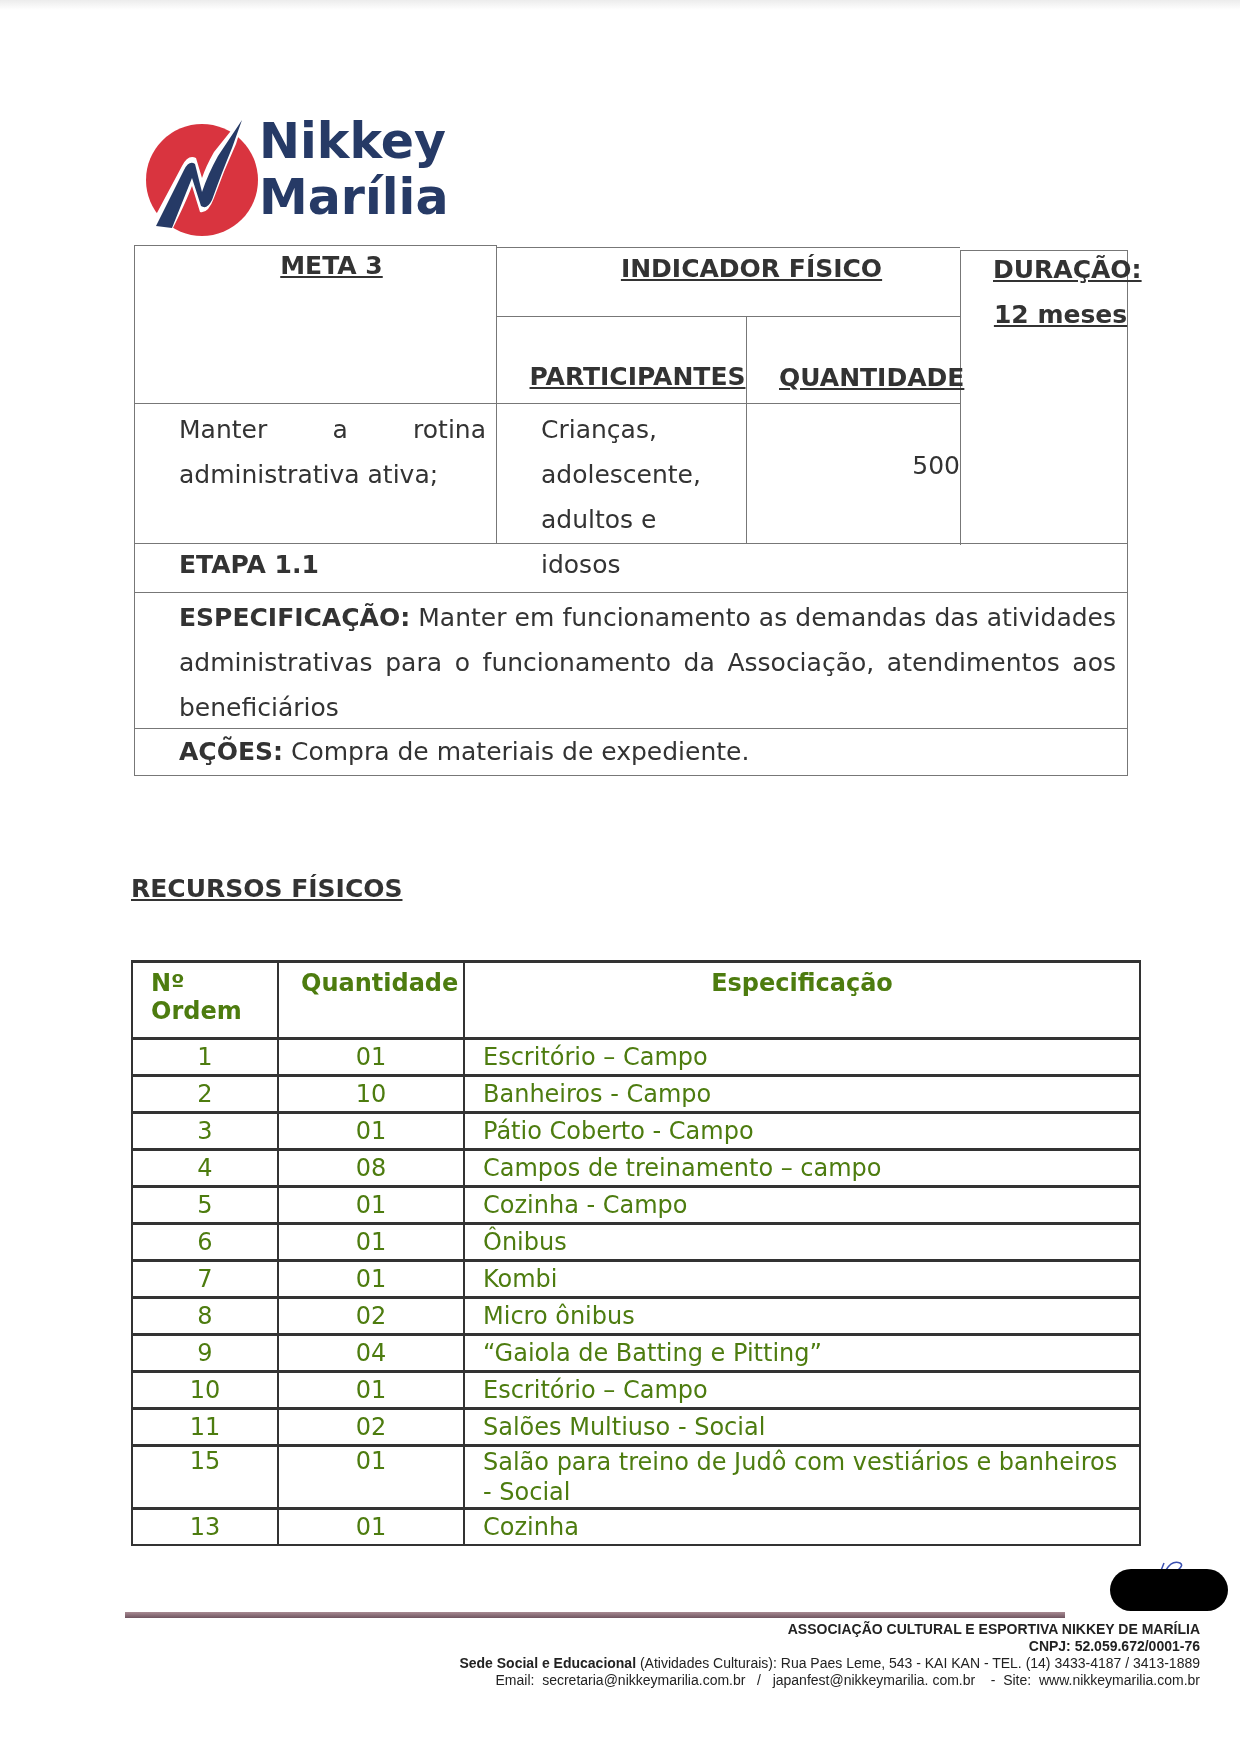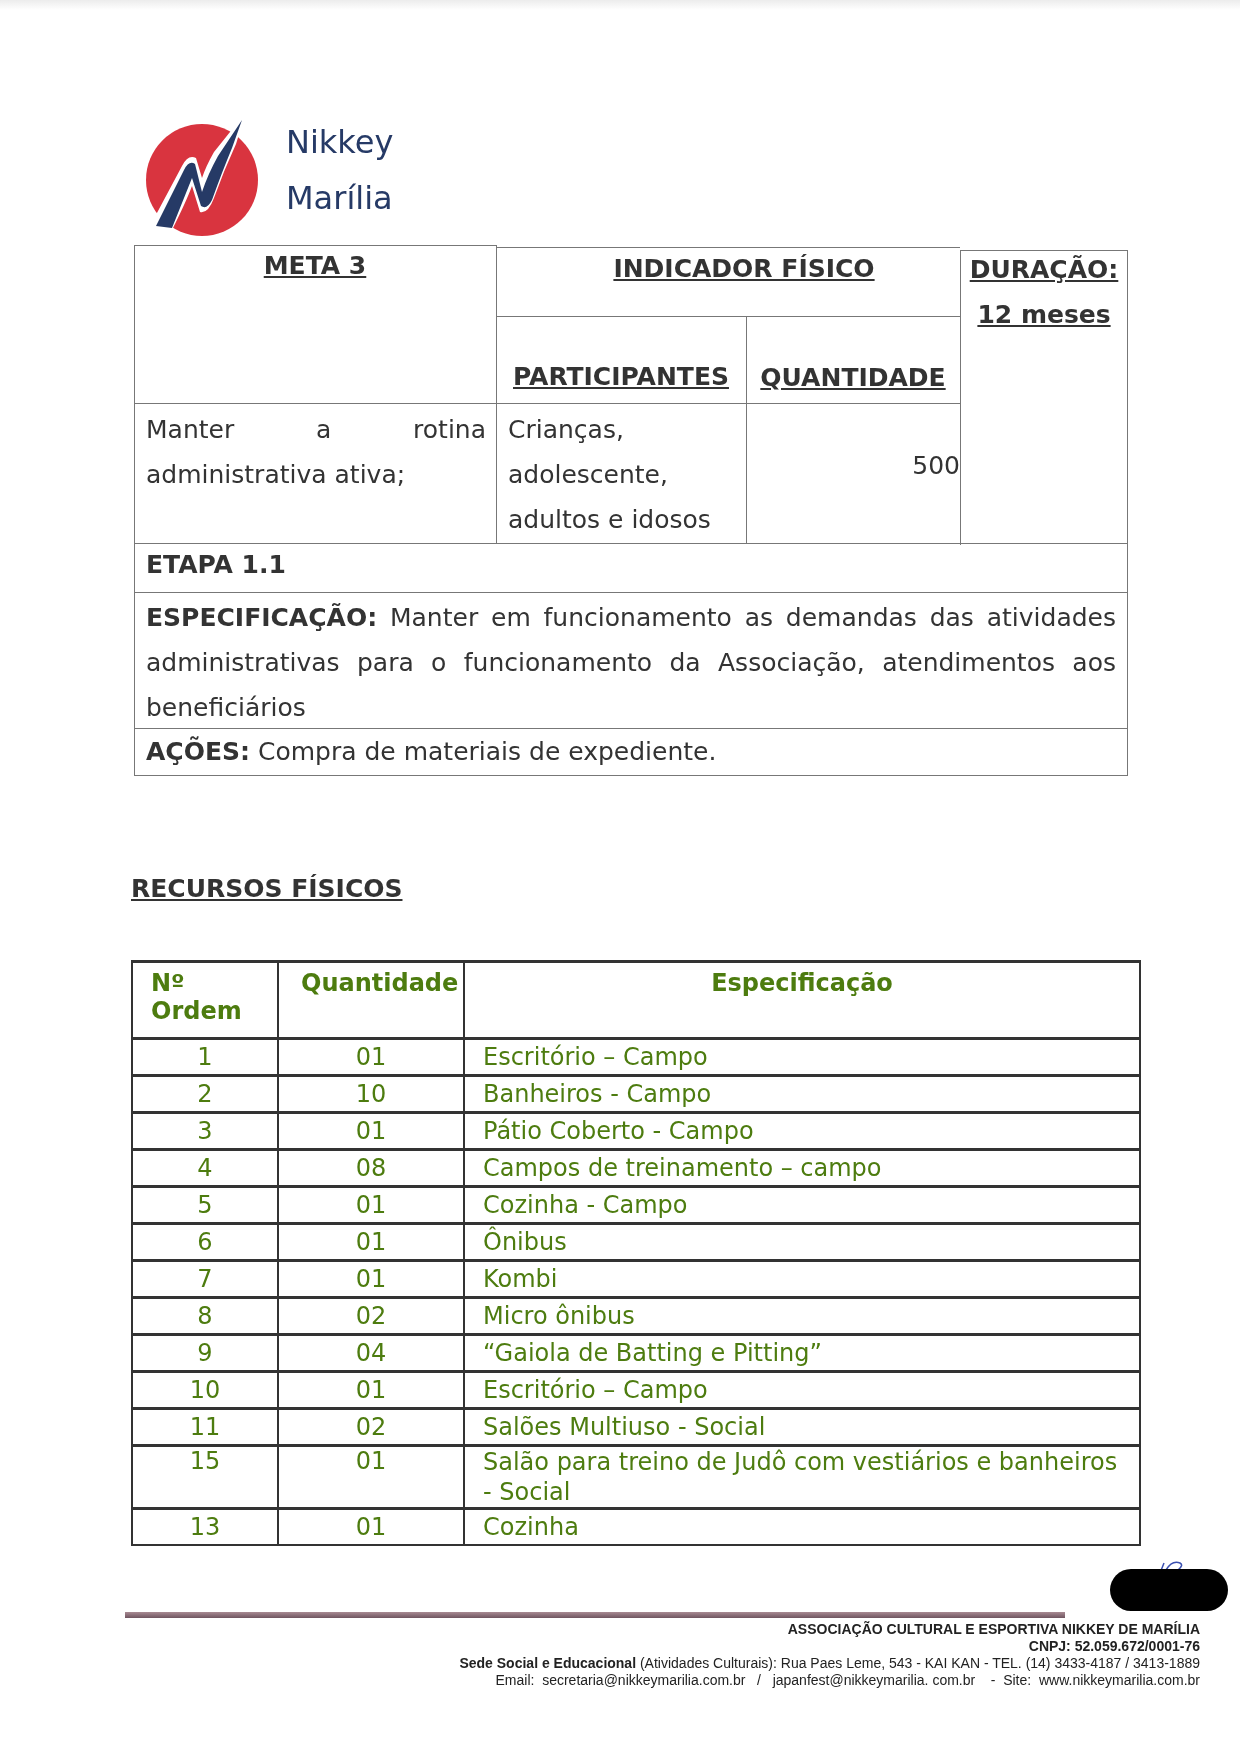--- a/index.html
+++ b/index.html
@@ -1,23 +1,23 @@
 <!DOCTYPE html>
 <html><head>
 <meta charset="utf-8">
 <style>
   html,body{margin:0;padding:0;background:#fff;}
   body{width:1240px;height:1753px;position:relative;overflow:hidden;font-family:"DejaVu Sans",sans-serif;color:#222;}
   .top-smudge{position:absolute;left:0;top:0;width:1240px;height:10px;background:linear-gradient(#ececec,#fff);}
   
   .logo{position:absolute;left:142px;top:108px;width:320px;height:135px;}
-  .logo-text{position:absolute;left:144px;top:6px;font-family:"DejaVu Sans",sans-serif;font-weight:normal;color:#263a66;font-size:32px;line-height:56px;letter-spacing:0px;}
+  .logo-text{position:absolute;left:117px;top:6px;font-family:"DejaVu Sans",sans-serif;font-weight:bold;color:#263a66;font-size:49px;line-height:56px;letter-spacing:0px;}
   
   .meta{position:absolute;left:134px;top:245px;width:994px;height:531px;}
-  .cell{position:absolute;box-sizing:border-box;}
+  .cell{position:absolute;box-sizing:border-box;padding-left:33px;}
   .ln{position:absolute;background:#777;}
   .hdr{font-weight:bold;text-decoration:underline;font-size:25px;color:#333;text-align:center;font-family:"DejaVu Sans",sans-serif;}
   .body-txt{font-size:25px;color:#333;font-family:"DejaVu Sans",sans-serif;}
   
   .rec-title{position:absolute;left:131px;top:874px;font-size:25px;font-weight:bold;text-decoration:underline;color:#333;}
   .res{position:absolute;left:131px;top:960px;width:1010px;border-collapse:collapse;table-layout:fixed;}
   .res td,.res th{border:2px solid #333;border-top-width:3px;font-size:24px;color:#4d7c0f;padding:0 18px;height:34px;line-height:28px;vertical-align:middle;}
   .res th{font-weight:bold;height:68px;vertical-align:top;padding-top:6px;}
   .res td.c{text-align:center;}
   
@@ -56,21 +56,21 @@
   <div class="ln" style="left:826px;top:5px;width:1px;height:295px;"></div>
   <div class="ln" style="left:362px;top:71px;width:464px;height:1px;"></div>
   <div class="ln" style="left:612px;top:71px;width:1px;height:227px;"></div>
   <div class="ln" style="left:0;top:158px;width:826px;height:1px;"></div>
   <div class="ln" style="left:0;top:298px;width:994px;height:1px;"></div>
   <div class="ln" style="left:0;top:347px;width:994px;height:1px;"></div>
   <div class="ln" style="left:0;top:483px;width:994px;height:1px;"></div>
   <div class="ln" style="left:0;top:530px;width:994px;height:1px;"></div>
 
   <div class="cell hdr" style="left:0;top:6px;width:362px;">META 3</div>
-  <div class="cell hdr" style="left:378px;top:9px;width:464px;">INDICADOR FÍSICO</div>
+  <div class="cell hdr" style="left:369px;top:9px;width:464px;">INDICADOR FÍSICO</div>
   <div class="cell hdr" style="left:826px;top:10px;width:168px;">DURAÇÃO:</div>
   <div class="cell hdr" style="left:826px;top:55px;width:168px;">12 meses</div>
   <div class="cell hdr" style="left:362px;top:117px;width:250px;">PARTICIPANTES</div>
   <div class="cell hdr" style="left:612px;top:118px;width:214px;">QUANTIDADE</div>
 
   <div class="cell body-txt" style="left:12px;top:162px;width:340px;line-height:45px;">
     <div style="text-align:justify;text-align-last:justify;">Manter a rotina</div>
     <div>administrativa ativa;</div>
   </div>
   <div class="cell body-txt" style="left:374px;top:162px;width:230px;line-height:45px;">

